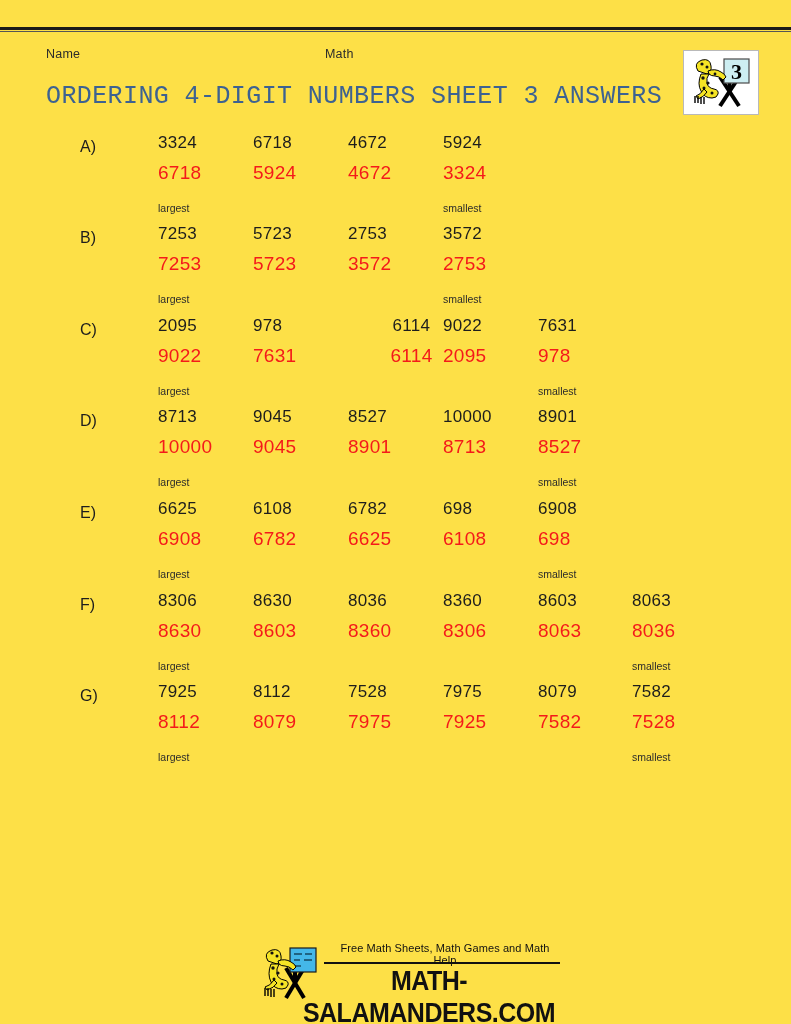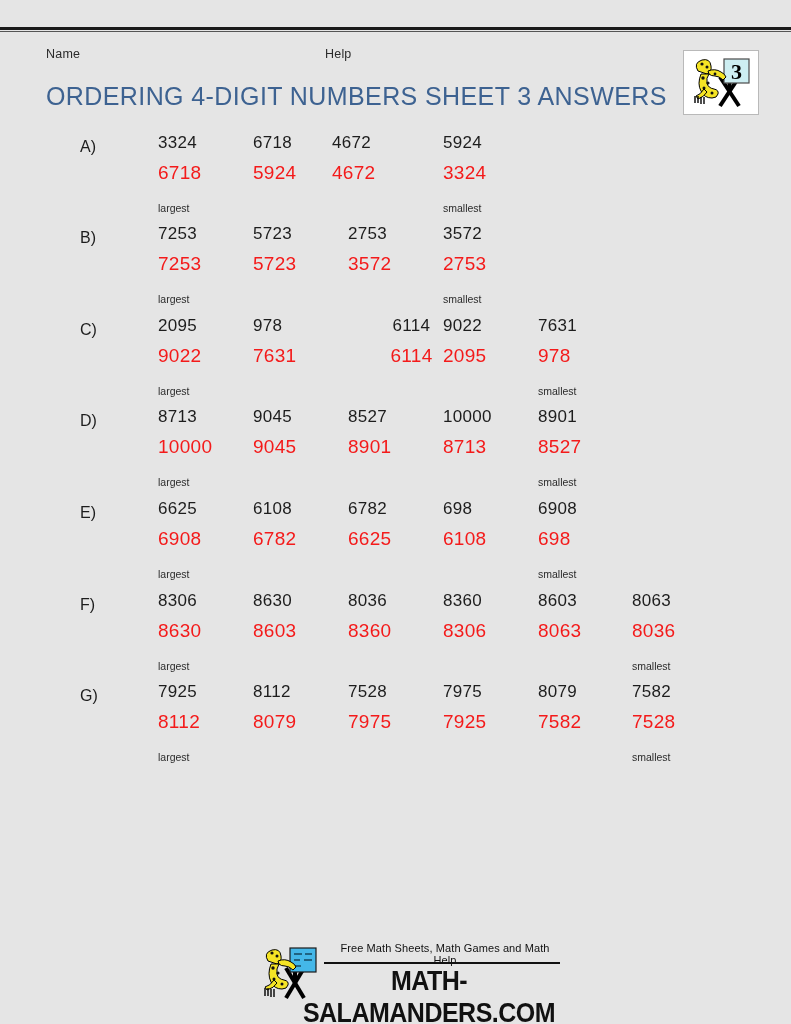--- a/index.html
+++ b/index.html
@@ -15,21 +15,21 @@
     font-family: "Liberation Sans", sans-serif;
     background: #fdfefb;
   }
 
   
   #page {
     position: absolute;
     left: 0; top: 0;
     width: 791px;
     height: 1024px;
-    background: #e5e5e5;
+    background: #fde047;
   }
   .top-rule-outer {
     position: absolute;
     left: 0; top: 27px;
     width: 791px;
     height: 3px;
     background: #1a1a1a;
   }
   .top-rule-inner {
     position: absolute;
@@ -50,21 +50,21 @@
   .hdr-date {
     position: absolute;
     left: 325px; top: 47px;
     font-size: 12.5px;
     color: #2b2b2b;
     letter-spacing: .2px;
   }
   .title {
     position: absolute;
     left: 46px; top: 82px;
-    font-family: Liberation Sans, sans-serif;
+    font-family: Liberation Mono, monospace;
     font-size: 25px;
     letter-spacing: .4px;
     color: #3d6291;
     white-space: nowrap;
   }
 
   
   .logo-box {
     position: absolute;
     left: 683px; top: 50px;
@@ -160,21 +160,21 @@
 </style>
 </head>
 <body>
 
 <div id="page">
 
   <div class="top-rule-outer"></div>
   <div class="top-rule-inner"></div>
 
   <div class="hdr-name">Name</div>
-  <div class="hdr-date">Help</div>
+  <div class="hdr-date">Math</div>
 
   <div class="title">ORDERING 4-DIGIT NUMBERS SHEET 3 ANSWERS</div>
 
   <div class="logo-box">
     <svg width="74" height="63" viewBox="0 0 74 63">
 
       <g stroke="#000000" stroke-width="4" fill="none">
         <line x1="36" y1="26" x2="55" y2="55"></line>
         <line x1="55" y1="26" x2="36" y2="55"></line>
         <line x1="45.5" y1="26" x2="45.5" y2="40"></line>
@@ -215,21 +215,21 @@
         <div class="cell" style="left: 158px;">
           <div class="q-num">3324</div>
           <div class="a-num">6718</div>
           <div class="tag">largest</div>
         </div>
         <div class="cell" style="left: 253px;">
           <div class="q-num">6718</div>
           <div class="a-num">5924</div>
           <div class="tag"></div>
         </div>
-        <div class="cell" style="left: 332px;">
+        <div class="cell" style="left: 348px;">
           <div class="q-num">4672</div>
           <div class="a-num">4672</div>
           <div class="tag"></div>
         </div>
         <div class="cell" style="left: 443px;">
           <div class="q-num">5924</div>
           <div class="a-num">3324</div>
           <div class="tag">smallest</div>
         </div>
       </div>

